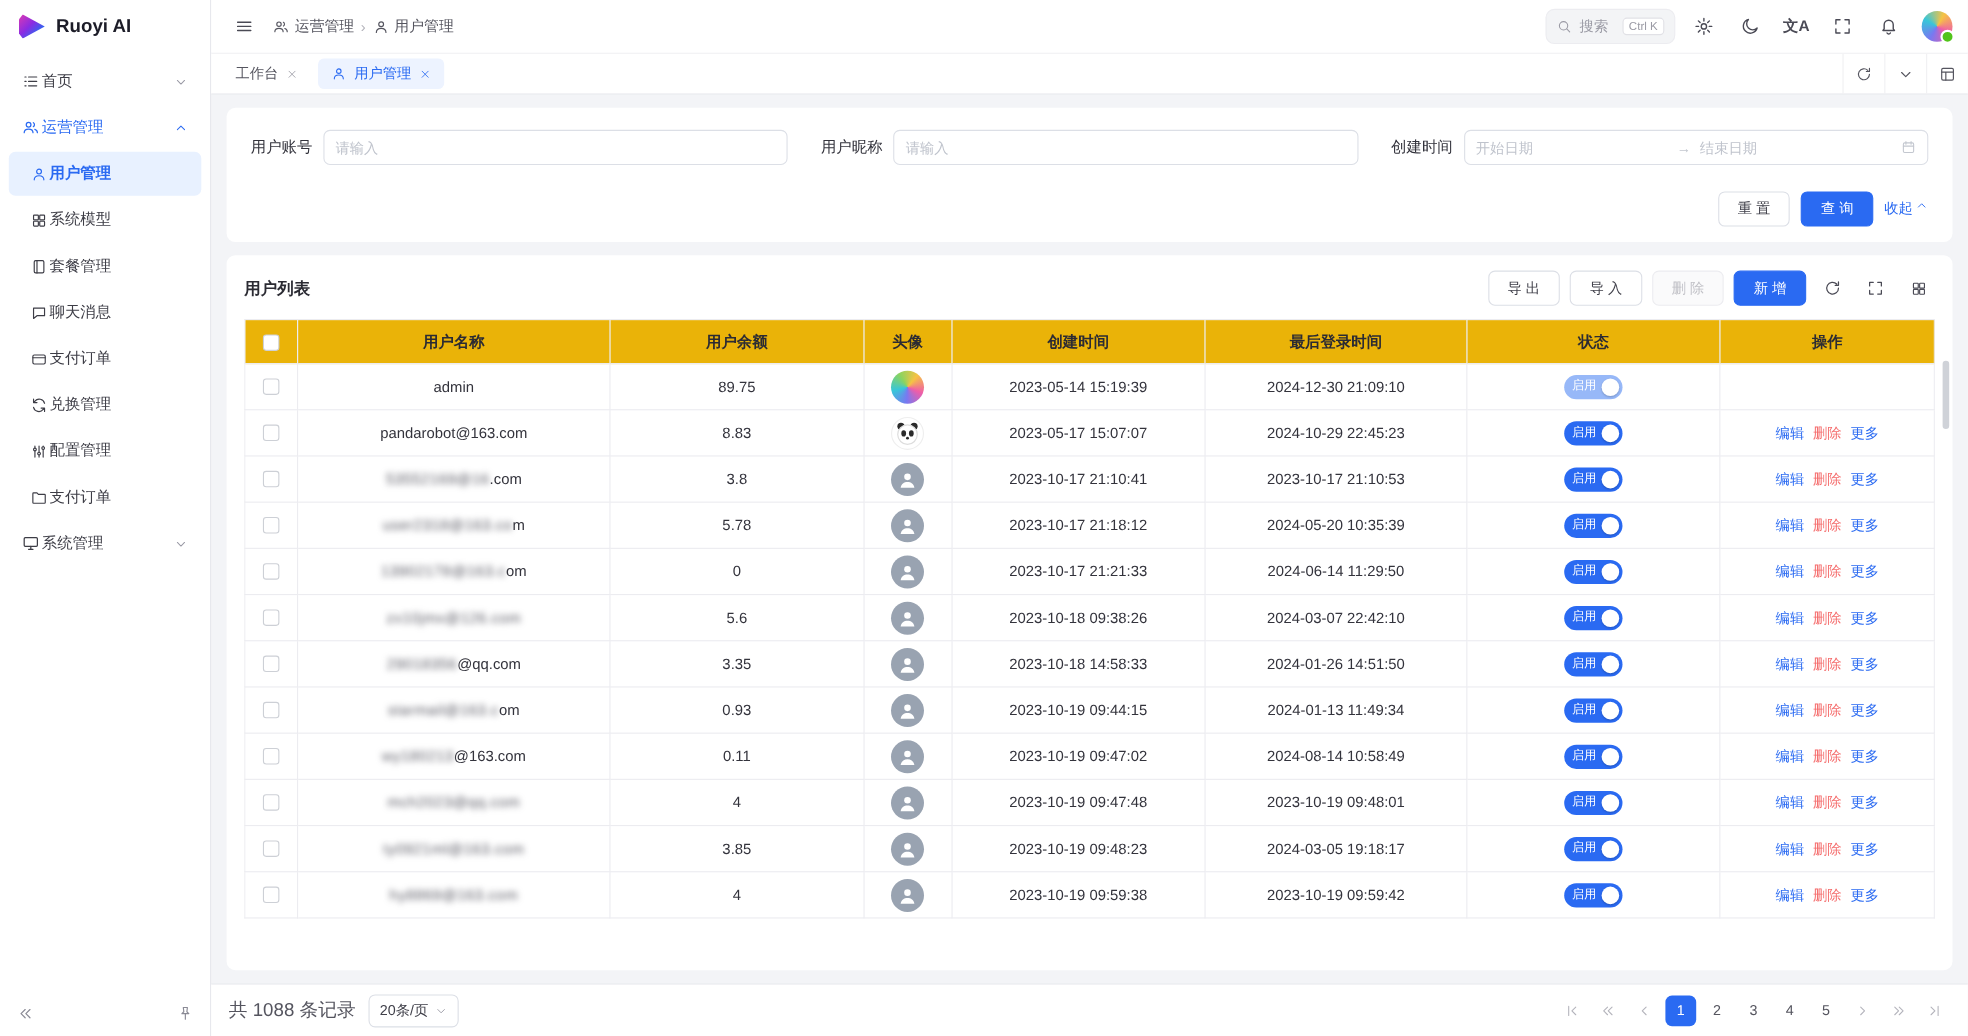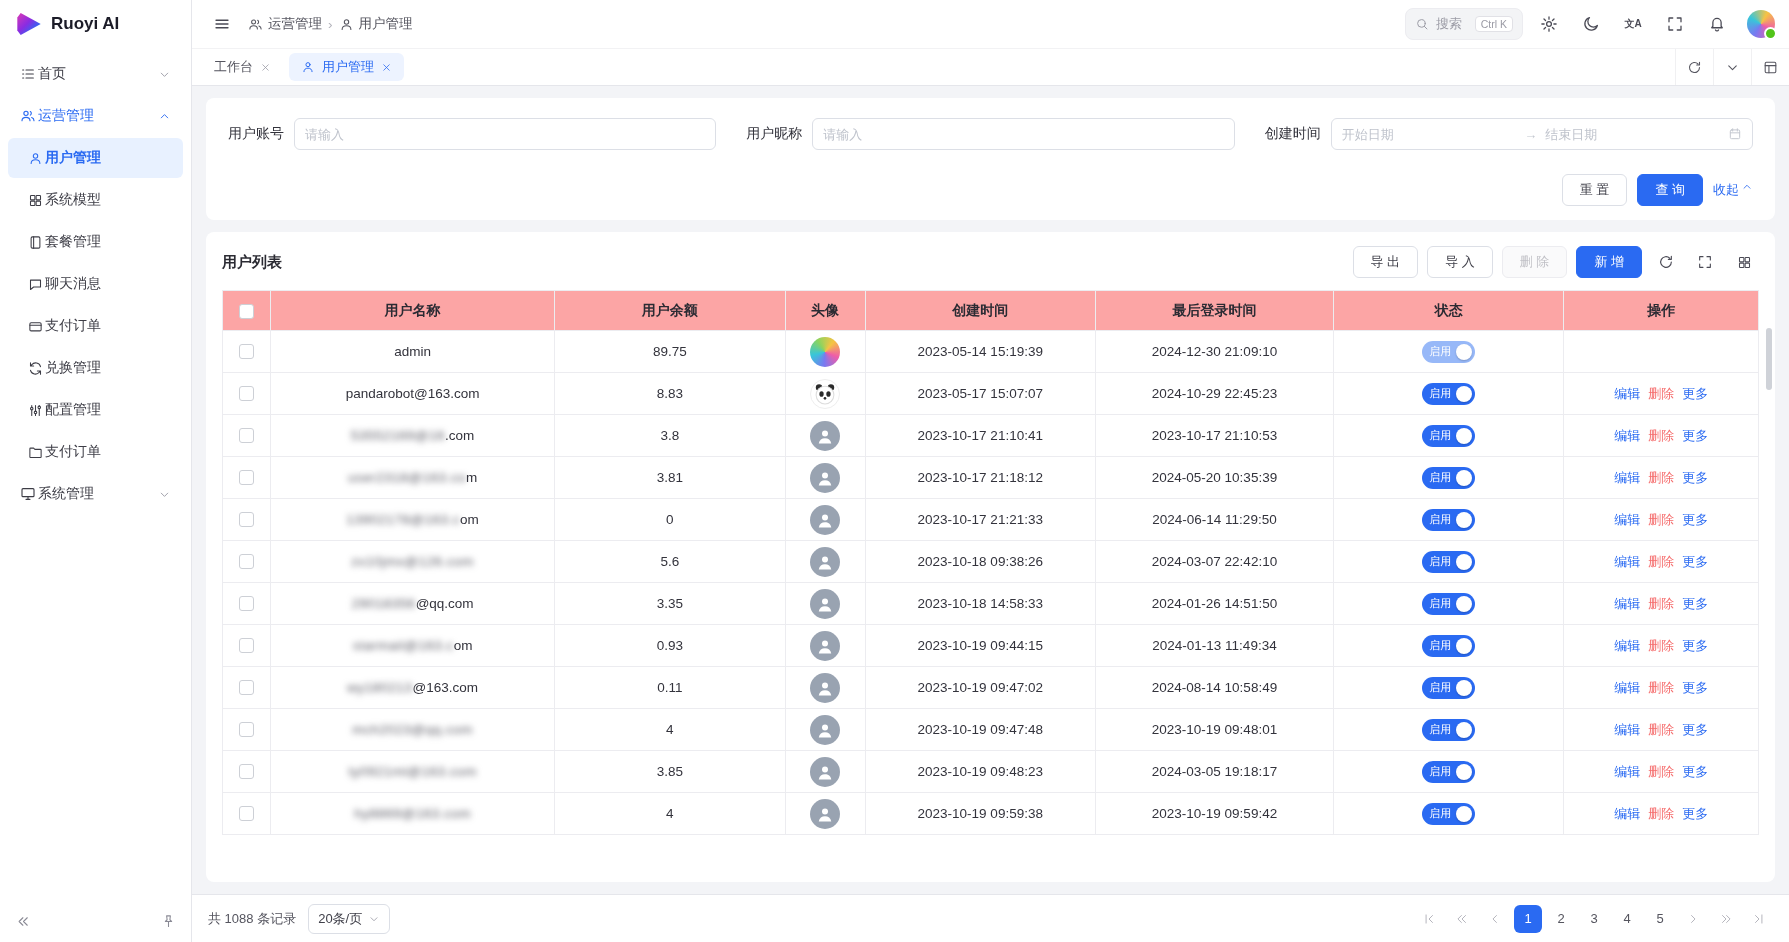--- a/index.html
+++ b/index.html
@@ -32,21 +32,21 @@
   .main{flex:1;display:flex;flex-direction:column;min-width:0}
 
   .header{height:48px;background:#fff;display:flex;align-items:center;padding:0 14px;gap:10px;flex-shrink:0}
   .header-icon{width:32px;height:32px;display:flex;align-items:center;justify-content:center;color:#4a4a55;cursor:pointer;border-radius:6px}
   .breadcrumb{display:flex;align-items:center;gap:6px;color:#55555f;font-size:13.5px}
   .crumb{display:flex;align-items:center;gap:5px;cursor:pointer}
   .crumb-sep{color:#b3b3bb}
   .search-pill{margin-left:auto;display:flex;align-items:center;gap:7px;background:#f3f4f6;border:1px solid #ececf0;border-radius:8px;height:32px;padding:0 9px;color:#9b9ba5;cursor:pointer;min-width:118px}
   .search-text{font-size:13px;flex:1}
   .kbd{border:1px solid #e1e1e6;background:#fff;border-radius:4px;font-size:10.5px;padding:1px 5px;color:#9b9ba5;white-space:nowrap}
-  .lang-glyph{font-size:10px;font-weight:600}
+  .lang-glyph{font-size:14px;font-weight:600}
   .avatar-top{width:28px;height:28px;border-radius:50%;background:conic-gradient(from 30deg,#f6c344,#ef5da8,#7879f1,#38c6d9,#f6c344);position:relative;cursor:pointer;flex-shrink:0;margin-left:4px}
   .avatar-top::after{content:'';position:absolute;right:-2px;bottom:-2px;width:9px;height:9px;border-radius:50%;background:#52c41a;border:2px solid #fff}
 
   .tabbar{height:38px;background:#fff;border-top:1px solid #f2f2f4;border-bottom:1px solid var(--border);display:flex;align-items:center;padding-left:10px;flex-shrink:0}
   .tabs{display:flex;align-items:flex-start;gap:6px}
   .tab{display:flex;align-items:center;gap:7px;height:28px;padding:0 11px;border-radius:6px;color:#55555f;cursor:pointer;font-size:13px;border:1px solid transparent}
   .tab .tab-close{color:#9b9ba5;font-size:11px}
   .tab.active{background:#edf3ff;color:var(--primary)}
   .tab.active .tab-close{color:var(--primary)}
   .tab-tools{margin-left:auto;display:flex;align-items:stretch;height:100%}
@@ -77,39 +77,39 @@
   .collapse-link{color:var(--primary);font-size:13px;display:inline-flex;align-items:flex-start;gap:2px;cursor:pointer}
 
   
   .table-card{flex:1;display:flex;flex-direction:column;overflow:hidden;padding:14px 16px 0;position:relative}
   .table-toolbar{display:flex;align-items:center;margin-bottom:12px;flex-shrink:0}
   .table-title{font-size:15px;font-weight:700;color:#2b2b33}
   .toolbar-actions{margin-left:auto;display:flex;gap:9px;align-items:center}
   .icon-btn{width:30px;height:30px;display:flex;align-items:center;justify-content:center;color:#4a4a55;cursor:pointer;border-radius:6px}
   .table-wrap{flex:1;overflow:hidden}
   table{width:100%;border-collapse:collapse;table-layout:fixed}
-  th{background:#fca5a5;font-weight:700;height:40px;border:1px solid #ececf0;font-size:14px;color:#2b2b33;text-align:center}
+  th{background:#eab308;font-weight:700;height:40px;border:1px solid #ececf0;font-size:14px;color:#2b2b33;text-align:center}
   td{height:42px;border:1px solid #ececf0;text-align:center;font-size:13.5px;color:#33333c;overflow:hidden;white-space:nowrap;text-overflow:ellipsis;padding:0 6px}
   .checkbox{display:inline-block;width:15px;height:15px;border:1px solid #cdd0d6;border-radius:3px;background:#fff;cursor:pointer;vertical-align:middle}
   .blurred{filter:blur(3px);color:#5a5a64;letter-spacing:.5px}
   .avatar{display:inline-flex;width:30px;height:30px;border-radius:50%;align-items:center;justify-content:center;vertical-align:middle;overflow:hidden}
   .avatar-colorful{background:conic-gradient(from 40deg,#f6c344,#ef5da8,#7879f1,#38c6d9,#8bd45f,#f6c344)}
   .avatar-default{background:#99a3b1}
   .avatar-panda{background:#fff;border:1px solid #eee}
   .switch{display:inline-flex;align-items:center;justify-content:space-between;background:var(--primary);border-radius:11px;height:22px;padding:0 3px 0 7px;gap:5px;min-width:48px;cursor:pointer;vertical-align:middle}
   .switch-label{color:#fff;font-size:11px;line-height:1}
   .knob{width:16px;height:16px;background:#fff;border-radius:50%;box-shadow:0 1px 2px rgba(0,0,0,.2)}
   .switch.disabled{background:#97b8f8}
   .link{color:var(--primary);cursor:pointer;font-size:13px;text-decoration:none;margin:0 4px}
   .link.danger{color:var(--danger)}
   .v-scrollbar{position:absolute;right:3px;top:96px;width:6px;height:62px;background:#cfd2d8;border-radius:3px}
 
   
   .footer{height:48px;background:#fff;border-top:1px solid var(--border);display:flex;align-items:center;padding:0 16px;gap:12px;flex-shrink:0}
-  .total-text{font-size:13px;color:#55555f}
+  .total-text{font-size:17px;color:#55555f}
   .page-size{height:30px;border:1px solid #dcdfe6;border-radius:6px;display:inline-flex;align-items:center;gap:6px;padding:0 9px;font-size:13px;color:#40404a;cursor:pointer;background:#fff}
   .page-size .icon{color:#9b9ba5}
   .pager{margin-left:auto;display:flex;align-items:center;gap:5px}
   .page-btn{min-width:28px;height:28px;border-radius:6px;display:inline-flex;align-items:center;justify-content:center;color:#55555f;cursor:pointer;font-size:13px;padding:0 4px}
   .page-btn.nav{color:#b4b4bc}
   .page-btn.active{background:var(--primary);color:#fff}
 </style>
 </head>
 <body>
 
@@ -508,21 +508,21 @@
                   <td>2023-10-17 21:10:53</td>
                   <td><span class="switch">
                       <span class="switch-label">启用</span>
                       <span class="knob"></span>
                     </span></td>
                   <td><a class="link">编辑</a><a class="link danger">删除</a><a class="link">更多</a></td>
                 </tr>
                 <tr class="table-row">
                   <td><span class="checkbox"></span></td>
                   <td><span class="blurred">user2318@163.co</span><span>m</span></td>
-                  <td>3.81</td>
+                  <td>5.78</td>
                   <td><span class="avatar avatar-default">
                       <svg viewBox="0 0 24 24" width="20" height="20" fill="#fff">
                         <circle cx="12" cy="9" r="3.6"></circle>
                         <path d="M4.5 21c.6-4.2 3.7-6.3 7.5-6.3s6.9 2.1 7.5 6.3z"></path>
                       </svg>
                     </span></td>
                   <td>2023-10-17 21:18:12</td>
                   <td>2024-05-20 10:35:39</td>
                   <td><span class="switch">
                       <span class="switch-label">启用</span>

